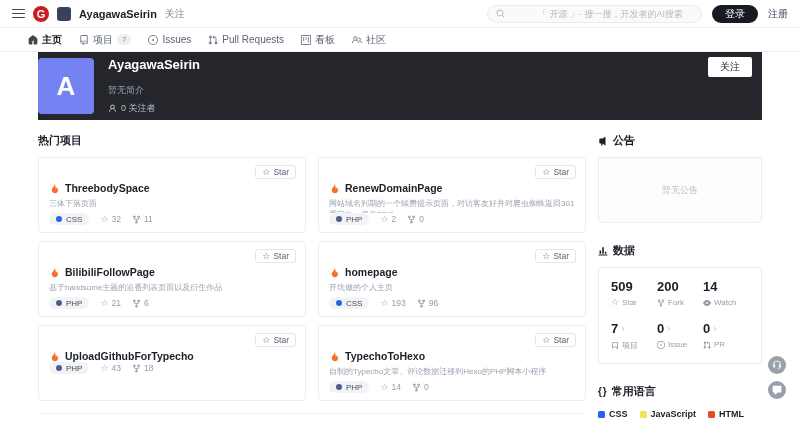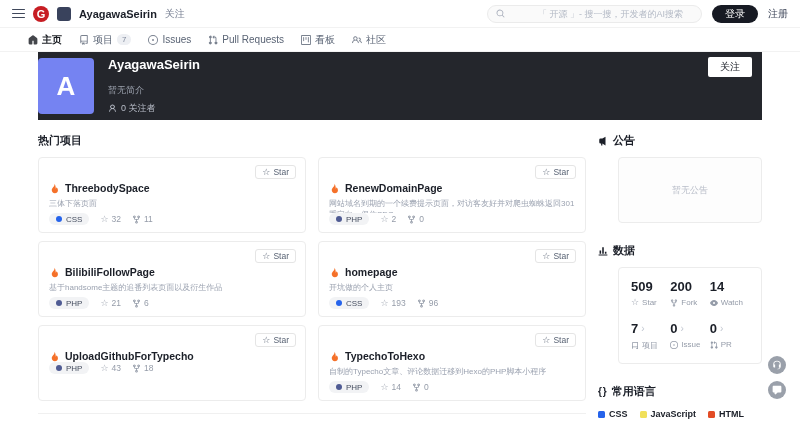--- a/index.html
+++ b/index.html
@@ -53,21 +53,21 @@
   .star-btn{position:absolute;top:7px;right:9px;display:flex;align-items:center;gap:3px;border:1px solid #e5e5e5;border-radius:3px;padding:1px 6px;font-size:8.5px;color:#596374;background:#fff;}
   .card-desc{font-size:8px;color:#9ba2b0;line-height:1.4;margin-top:4px;flex:1;overflow:hidden;}
   .card-foot{display:flex;align-items:center;gap:11px;}
   .lang-pill{display:flex;align-items:center;gap:4px;background:#f2f3f5;border-radius:8px;padding:1.5px 7px;font-size:8px;color:#454d5f;}
   .lang-dot{width:6px;height:6px;border-radius:50%;background:#888;}
   .cstat{display:flex;align-items:center;gap:3px;font-size:8.5px;color:#959ca9;}
   .star-glyph{font-size:9px;line-height:1;}
   .showcase{border-top:1px solid #f0f0f0;margin-top:12px;padding-top:10px;display:flex;justify-content:space-between;align-items:center;}
 
   
-  .panel{border:1px solid #ececec;border-radius:4px;background:#fff;margin-left:20px;}
+  .panel{border:1px solid #ececec;border-radius:4px;background:#fff;}
   .ann-panel{height:66px;margin-top:9px;display:flex;align-items:center;justify-content:center;font-size:9px;color:#b9bec9;background:#fdfdfd;}
   .stats-sec{margin-top:20px;}
   .stats-panel{margin-top:9px;padding:11px 12px 12px;display:grid;grid-template-columns:1fr 1fr 1fr;row-gap:14px;}
   .stat-val{font-size:13px;font-weight:bold;color:#1b1f28;display:flex;align-items:center;gap:3px;}
   .stat-chev{color:#c2c7d1;font-size:10px;font-weight:normal;}
   .stat-lab{margin-top:4px;font-size:8px;color:#959ca9;display:flex;align-items:center;gap:3px;}
   .langs-sec{margin-top:20px;}
   .brace-icon{font-weight:bold;font-size:10px;color:#1b1f28;}
   .lang-list{display:flex;flex-wrap:wrap;gap:7px 12px;margin-top:10px;}
   .lang-item{display:flex;align-items:center;gap:4px;font-size:9px;color:#1b1f28;font-weight:bold;}

